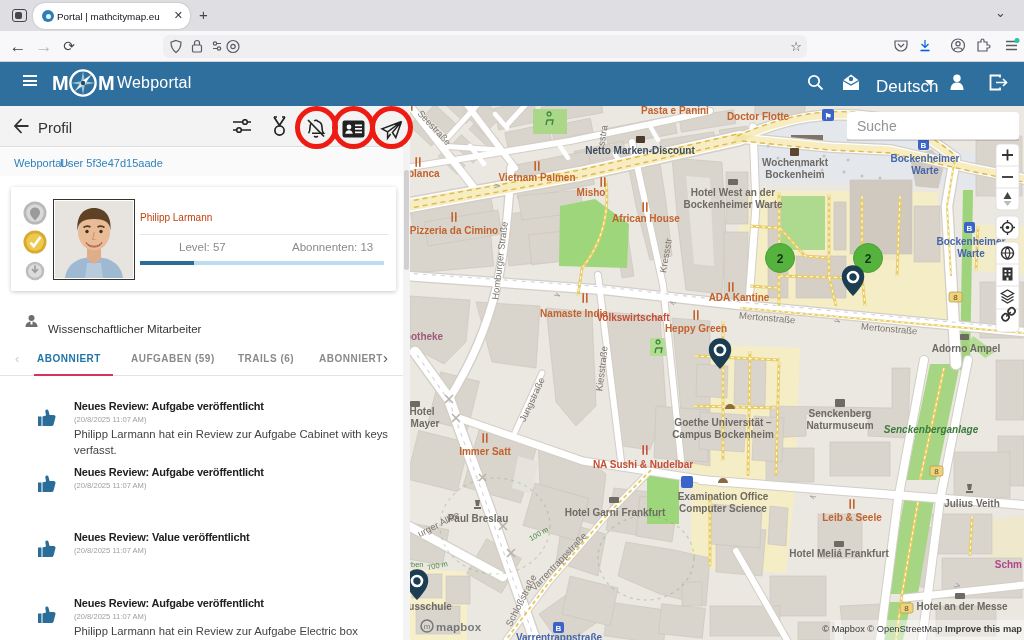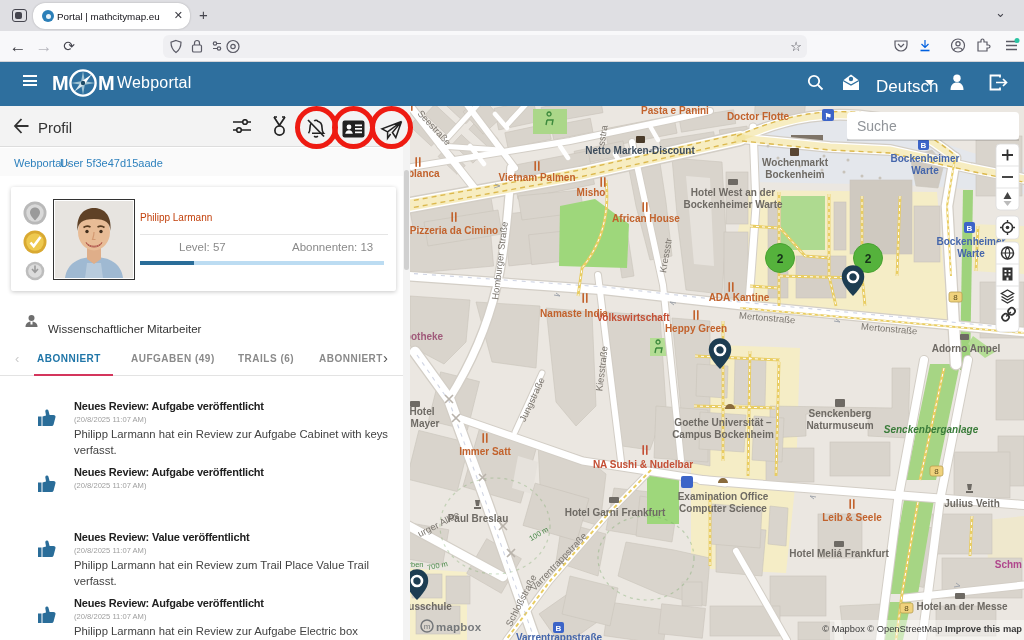--- a/index.html
+++ b/index.html
@@ -221,21 +221,21 @@
  </svg>
  <svg class="abs" style="left:24px;top:208px" width="15" height="15" viewBox="0 0 15 15" fill="#6e6e6e">
   <circle cx="7.5" cy="4" r="3"></circle>
         <path d="M1.5 13 c0-4 3-5.5 6-5.5 s6 1.5 6 5.5 Z"></path>
         <rect x="6.5" y="7" width="2" height="3.5" fill="#fff"></rect>
  </svg>
  <div class="abs" id="pjob">Wissenschaftlicher Mitarbeiter</div>
  <div class="abs" id="tabs"></div>
  <div class="abs" style="left:15px;top:245px;font-size:13px;color:#ccc">‹</div>
  <div class="ptab" id="tactive" style="left:37px">ABONNIERT</div>
- <div class="ptab" style="left:131px">AUFGABEN (49)</div>
+ <div class="ptab" style="left:131px">AUFGABEN (59)</div>
  <div class="ptab" style="left:238px">TRAILS (6)</div>
  <div class="ptab" style="left:319px">ABONNIERT</div>
  <div class="abs" style="left:383px;top:243px;font-size:15px;color:#555">›</div>
  <div class="abs" id="tunderline"></div>
 
  <svg class="abs" style="left:37px;top:303.0px" width="19" height="18" viewBox="0 0 19 18" fill="#2a6d99">
         <path d="M1 7.5 h3.5 V17 H1 Z M5.5 17 V7.5 L9 6.5 8.3 2.2 A1.6 1.6 0 0 1 11.4 1.6 L12.6 6 H16.5 A2 2 0 0 1 18.4 8.5 L16.6 15.4 A2.2 2.2 0 0 1 14.4 17 Z"></path>
       </svg>
 <div class="tl-title" style="left:74px;top:294.0px">Neues Review: Aufgabe veröffentlicht</div>
 <div class="tl-date" style="left:74px;top:309.0px">(20/8/2025 11:07 AM)</div>
@@ -243,21 +243,20 @@
 <svg class="abs" style="left:37px;top:368.5px" width="19" height="18" viewBox="0 0 19 18" fill="#2a6d99">
         <path d="M1 7.5 h3.5 V17 H1 Z M5.5 17 V7.5 L9 6.5 8.3 2.2 A1.6 1.6 0 0 1 11.4 1.6 L12.6 6 H16.5 A2 2 0 0 1 18.4 8.5 L16.6 15.4 A2.2 2.2 0 0 1 14.4 17 Z"></path>
       </svg>
 <div class="tl-title" style="left:74px;top:359.5px">Neues Review: Aufgabe veröffentlicht</div>
 <div class="tl-date" style="left:74px;top:374.5px">(20/8/2025 11:07 AM)</div>
 <svg class="abs" style="left:37px;top:434.0px" width="19" height="18" viewBox="0 0 19 18" fill="#2a6d99">
         <path d="M1 7.5 h3.5 V17 H1 Z M5.5 17 V7.5 L9 6.5 8.3 2.2 A1.6 1.6 0 0 1 11.4 1.6 L12.6 6 H16.5 A2 2 0 0 1 18.4 8.5 L16.6 15.4 A2.2 2.2 0 0 1 14.4 17 Z"></path>
       </svg>
 <div class="tl-title" style="left:74px;top:425.0px">Neues Review: Value veröffentlicht</div>
 <div class="tl-date" style="left:74px;top:440.0px">(20/8/2025 11:07 AM)</div>
-<div class="tl-body" style="left:74px;top:451.0px">Philipp Larmann hat ein Review zum Trail Place Value Trail verfasst.</div>
 <svg class="abs" style="left:37px;top:499.5px" width="19" height="18" viewBox="0 0 19 18" fill="#2a6d99">
         <path d="M1 7.5 h3.5 V17 H1 Z M5.5 17 V7.5 L9 6.5 8.3 2.2 A1.6 1.6 0 0 1 11.4 1.6 L12.6 6 H16.5 A2 2 0 0 1 18.4 8.5 L16.6 15.4 A2.2 2.2 0 0 1 14.4 17 Z"></path>
       </svg>
 <div class="tl-title" style="left:74px;top:490.5px">Neues Review: Aufgabe veröffentlicht</div>
 <div class="tl-date" style="left:74px;top:505.5px">(20/8/2025 11:07 AM)</div>
 <div class="tl-body" style="left:74px;top:516.5px">Philipp Larmann hat ein Review zur Aufgabe Electric box verfasst.</div>
 
 </div>
 <div class="abs" id="sbar"></div>
 <div class="abs" id="sthumb"></div>

